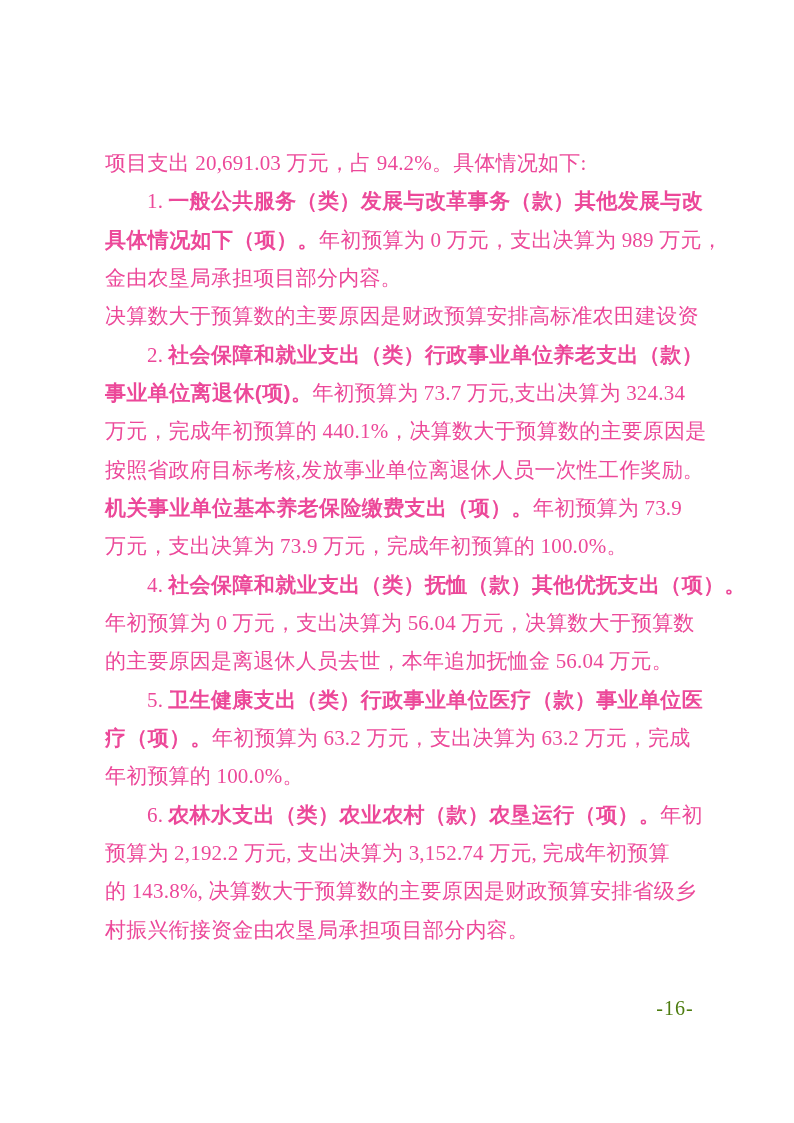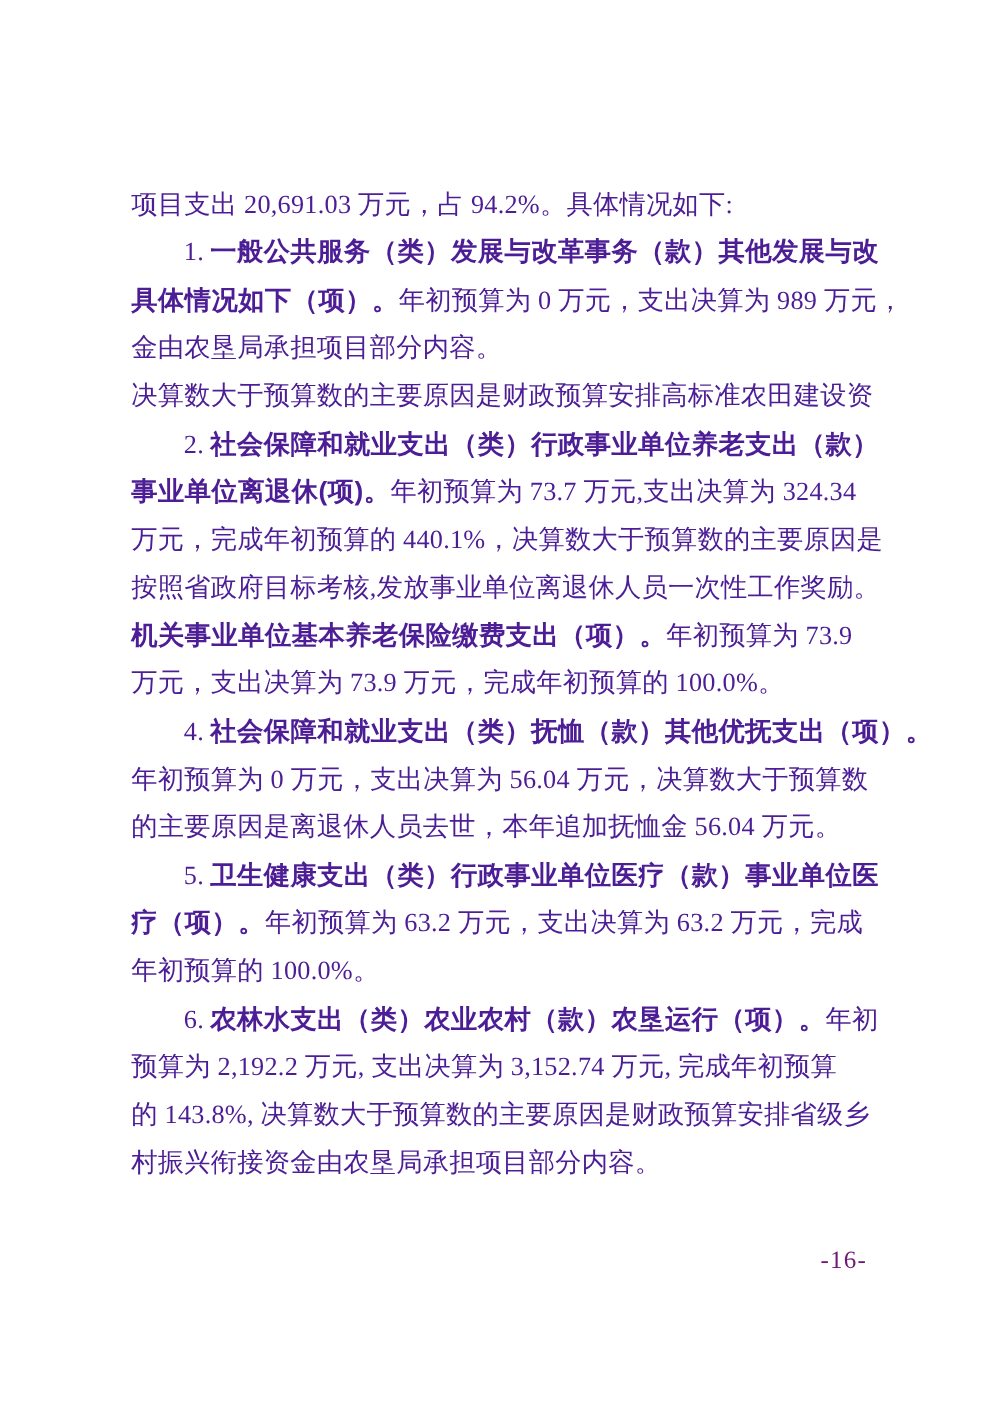--- a/index.html
+++ b/index.html
@@ -19,21 +19,21 @@
     position: absolute;
     left: 105px;
     top: 144px;
     width: 592px;
   }
   .line {
     font-size: 21px;
     line-height: 38.33px;
     height: 38.33px;
     white-space: nowrap;
-    color: #4c1d95;
+    color: #ec4899;
     letter-spacing: 0.2px;
   }
   .line.indent {
     padding-left: 42px;
   }
   .seg-regular {
     font-weight: 400;
   }
   .seg-bold {
     font-weight: 700;
@@ -47,21 +47,21 @@
   }
   .page-number {
     position: absolute;
     top: 993px;
     left: 645px;
     width: 60px;
     height: 30px;
     text-align: center;
     font-size: 20px;
     line-height: 30px;
-    color: #701a75;
+    color: #4d7c0f;
     letter-spacing: 1px;
     font-family: "Liberation Serif", "DejaVu Serif", serif;
   }
 </style>
 </head>
 <body>
 
 <div class="page">
   <div class="content">
       <div class="line"><span class="seg-regular">项目支出 20,691.03 万元，占 94.2%。具体情况如下:</span></div>

